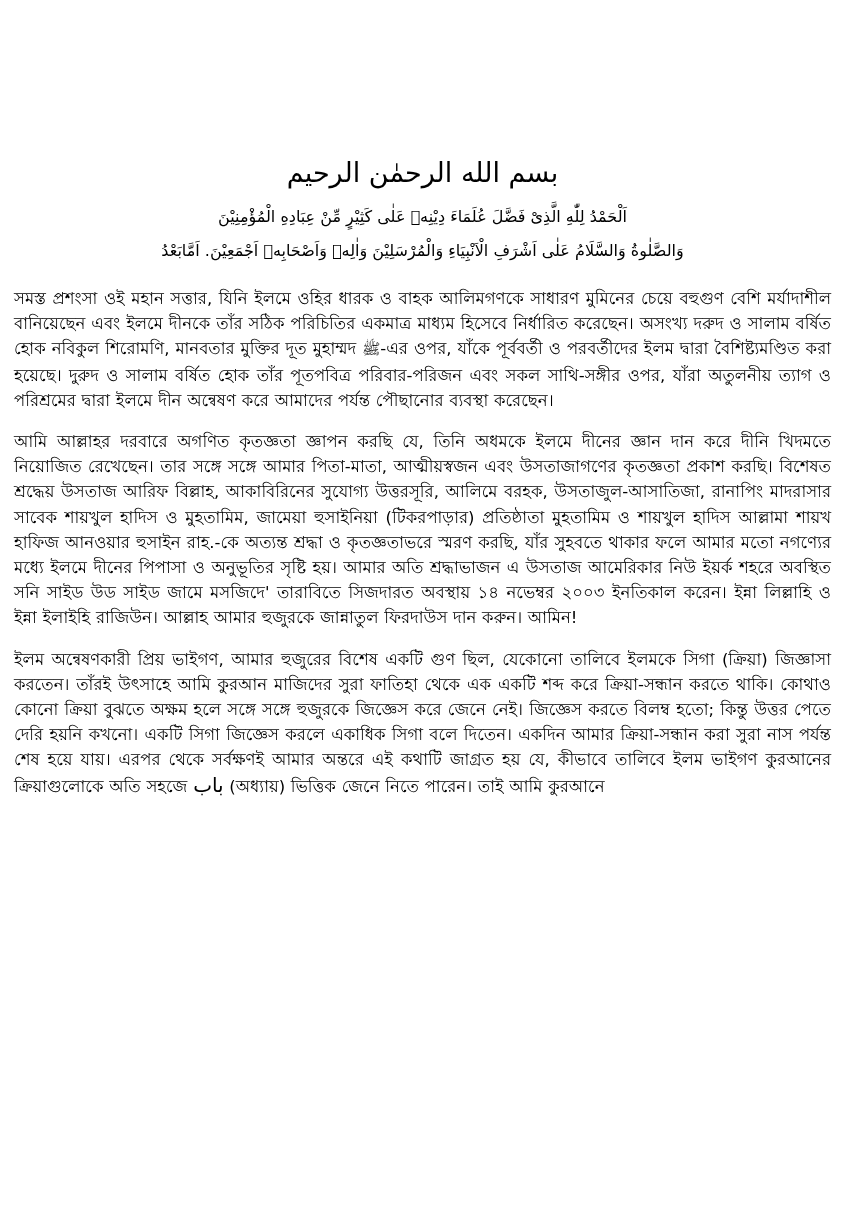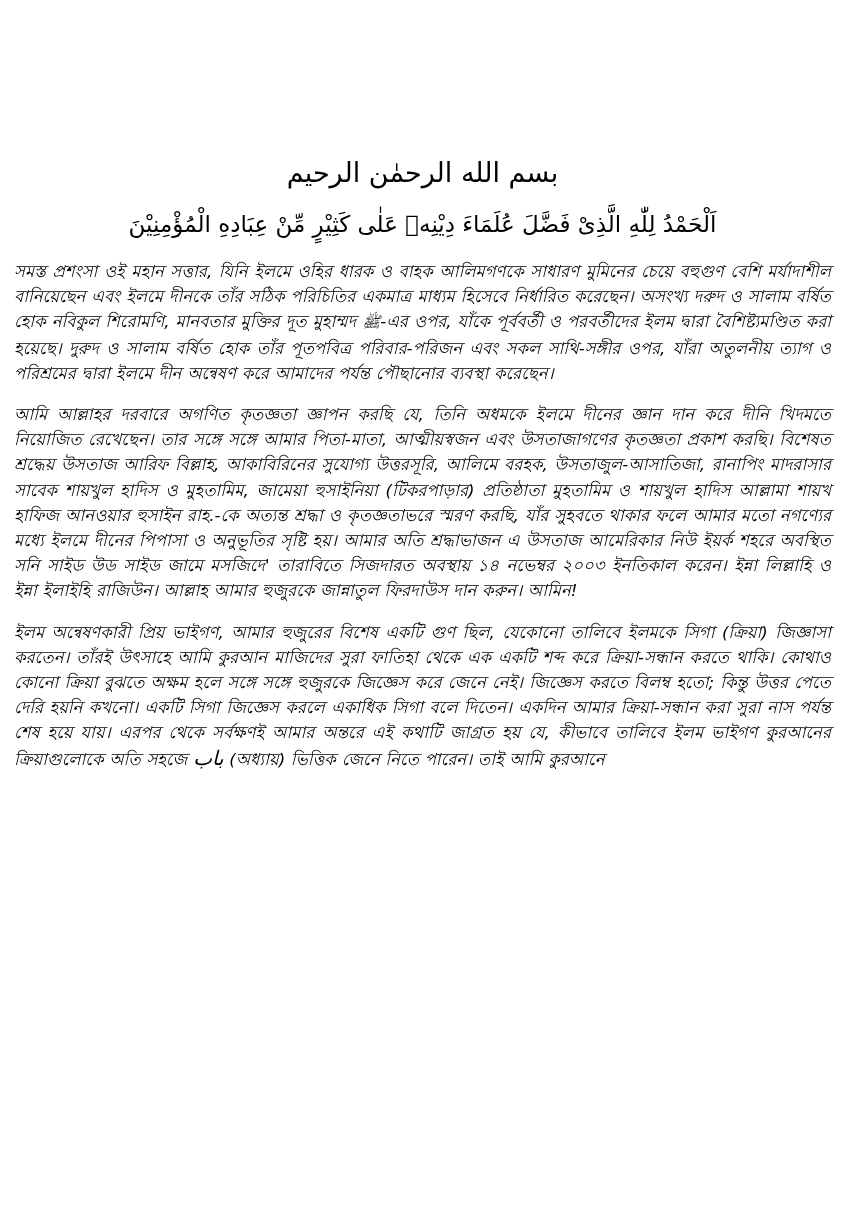--- a/index.html
+++ b/index.html
@@ -43,25 +43,25 @@
     text-align: center;
     font-family: "DejaVu Sans", "Liberation Sans", sans-serif;
     font-size: 30px;
     font-weight: 700;
     line-height: 40px;
     color: #000;
   }
 
   
   .arabic-block {
-    margin-top: 13px;
+    margin-top: 6px;
     direction: rtl;
     text-align: center;
     font-family: "DejaVu Sans", "Liberation Sans", sans-serif;
-    font-size: 23px;
+    font-size: 16px;
     line-height: 34px;
     color: #000;
   }
   .arabic-block .ar-line {
     display: block;
     white-space: nowrap;
   }
 
   
   .body-text {
@@ -69,21 +69,20 @@
   }
   .para {
     text-align: justify;
     text-align-last: left;
     font-family: "DejaVu Sans", "Liberation Sans", sans-serif;
     font-size: 16.5px;
     line-height: 25.2px;
     color: #000;
     margin: 16px 0 13px 0;
     word-spacing: 0.5px;
-    font-style: italic;
   }
   .para:last-child { margin-bottom: 0; }
 
   .saw-mark {
     font-family: "DejaVu Sans", "Liberation Sans", sans-serif;
     font-size: 15px;
   }
   .ar-inline {
     direction: rtl;
     unicode-bidi: isolate;
@@ -94,20 +93,21 @@
 </head>
 <body>
 
 <div class="page">
 
   <div class="bismillah">بسم الله الرحمٰن الرحيم</div>
 
 
   <div class="arabic-block">
     <span class="ar-line">اَلْحَمْدُ لِلّٰهِ الَّذِىْ فَضَّلَ عُلَمَاءَ دِيْنِهٖ عَلٰى كَثِيْرٍ مِّنْ عِبَادِهِ الْمُؤْمِنِيْنَ</span>
+    <span class="ar-line">وَالصَّلٰوةُ وَالسَّلَامُ عَلٰى اَشْرَفِ الْاَنْبِيَاءِ وَالْمُرْسَلِيْنَ وَاٰلِهٖ وَاَصْحَابِهٖ اَجْمَعِيْنَ. اَمَّابَعْدُ</span>
   </div>
 
   <div class="body-text">
 
     <p class="para"><span>সমস্ত প্রশংসা ওই মহান সত্তার, যিনি ইলমে ওহির ধারক ও বাহক আলিমগণকে সাধারণ মুমিনের চেয়ে বহুগুণ বেশি মর্যাদাশীল বানিয়েছেন এবং ইলমে দীনকে তাঁর সঠিক পরিচিতির একমাত্র মাধ্যম হিসেবে নির্ধারিত করেছেন। অসংখ্য দরুদ ও সালাম বর্ষিত হোক নবিকুল শিরোমণি, মানবতার মুক্তির দূত মুহাম্মদ </span><span class="saw-mark">ﷺ</span><span>-এর ওপর, যাঁকে পূর্ববর্তী ও পরবর্তীদের ইলম দ্বারা বৈশিষ্ট্যমণ্ডিত করা হয়েছে। দুরুদ ও সালাম বর্ষিত হোক তাঁর পূতপবিত্র পরিবার-পরিজন এবং সকল সাথি-সঙ্গীর ওপর, যাঁরা অতুলনীয় ত্যাগ ও পরিশ্রমের দ্বারা ইলমে দীন অন্বেষণ করে আমাদের পর্যন্ত পৌছানোর ব্যবস্থা করেছেন।</span></p>
 
     <p class="para">আমি আল্লাহর দরবারে অগণিত কৃতজ্ঞতা জ্ঞাপন করছি যে, তিনি অধমকে ইলমে দীনের জ্ঞান দান করে দীনি খিদমতে নিয়োজিত রেখেছেন। তার সঙ্গে সঙ্গে আমার পিতা-মাতা, আত্মীয়স্বজন এবং উসতাজাগণের কৃতজ্ঞতা প্রকাশ করছি। বিশেষত শ্রদ্ধেয় উসতাজ আরিফ বিল্লাহ, আকাবিরিনের সুযোগ্য উত্তরসূরি, আলিমে বরহক, উসতাজুল-আসাতিজা, রানাপিং মাদরাসার সাবেক শায়খুল হাদিস ও মুহতামিম, জামেয়া হুসাইনিয়া (টিকরপাড়ার) প্রতিষ্ঠাতা মুহতামিম ও শায়খুল হাদিস আল্লামা শায়খ হাফিজ আনওয়ার হুসাইন রাহ.-কে অত্যন্ত শ্রদ্ধা ও কৃতজ্ঞতাভরে স্মরণ করছি, যাঁর সুহবতে থাকার ফলে আমার মতো নগণ্যের মধ্যে ইলমে দীনের পিপাসা ও অনুভূতির সৃষ্টি হয়। আমার অতি শ্রদ্ধাভাজন এ উসতাজ আমেরিকার নিউ ইয়র্ক শহরে অবস্থিত সনি সাইড উড সাইড জামে মসজিদে' তারাবিতে সিজদারত অবস্থায় ১৪ নভেম্বর ২০০৩ ইনতিকাল করেন। ইন্না লিল্লাহি ও ইন্না ইলাইহি রাজিউন। আল্লাহ আমার হুজুরকে জান্নাতুল ফিরদাউস দান করুন। আমিন!</p>
 
     <p class="para"><span>ইলম অন্বেষণকারী প্রিয় ভাইগণ, আমার হুজুরের বিশেষ একটি গুণ ছিল, যেকোনো তালিবে ইলমকে সিগা (ক্রিয়া) জিজ্ঞাসা করতেন। তাঁরই উৎসাহে আমি কুরআন মাজিদের সুরা ফাতিহা থেকে এক একটি শব্দ করে ক্রিয়া-সন্ধান করতে থাকি। কোথাও কোনো ক্রিয়া বুঝতে অক্ষম হলে সঙ্গে সঙ্গে হুজুরকে জিজ্ঞেস করে জেনে নেই। জিজ্ঞেস করতে বিলম্ব হতো; কিন্তু উত্তর পেতে দেরি হয়নি কখনো। একটি সিগা জিজ্ঞেস করলে একাধিক সিগা বলে দিতেন। একদিন আমার ক্রিয়া-সন্ধান করা সুরা নাস পর্যন্ত শেষ হয়ে যায়। এরপর থেকে সর্বক্ষণই আমার অন্তরে এই কথাটি জাগ্রত হয় যে, কীভাবে তালিবে ইলম ভাইগণ কুরআনের ক্রিয়াগুলোকে অতি সহজে </span><span class="ar-inline">باب</span><span> (অধ্যায়) ভিত্তিক জেনে নিতে পারেন। তাই আমি কুরআনে</span></p>
 

